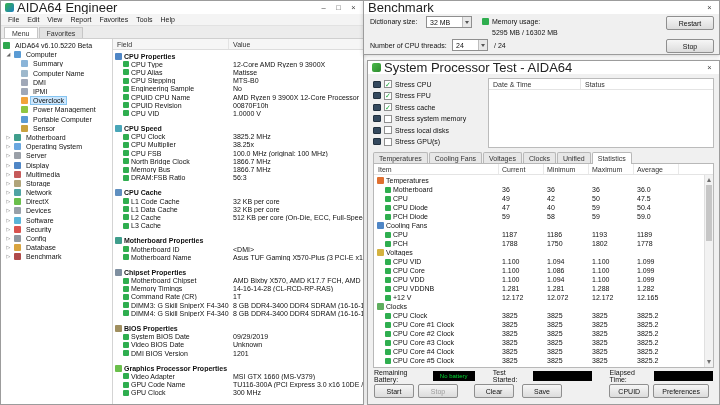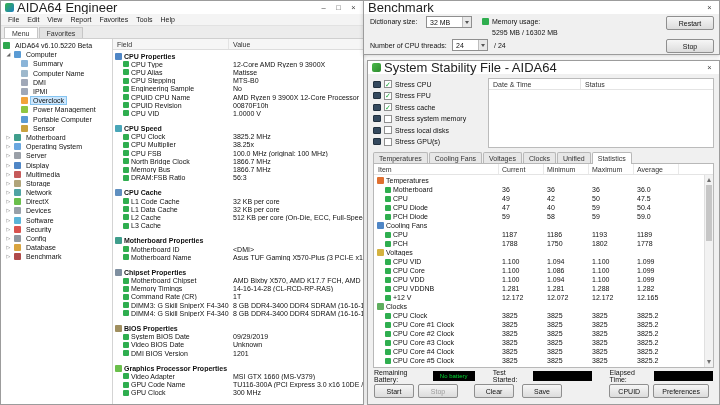--- a/index.html
+++ b/index.html
@@ -533,21 +533,21 @@
         <span class="combo-arrow"></span>
       </div>
       <span class="bb-label" style="left:130px;top:28px">/ 24</span>
       <div class="btn" style="position:absolute;right:5px;top:25px;width:48px">Stop</div>
     </div>
   </div>
 
   <div class="window" id="sst-window">
     <div class="titlebar">
       <span class="sst-icon"></span>
-      <span class="title">System Stability File - AIDA64</span>
+      <span class="title">System Processor Test - AIDA64</span>
       <span class="win-controls">
         <span class="win-btn">×</span>
       </span>
     </div>
     <div id="sst-top">
       <div id="stress-list">
           <div class="stress-row">
             <span class="sensor-icon"></span>
             <span class="checkbox">✓</span>
             <span>Stress CPU</span>

